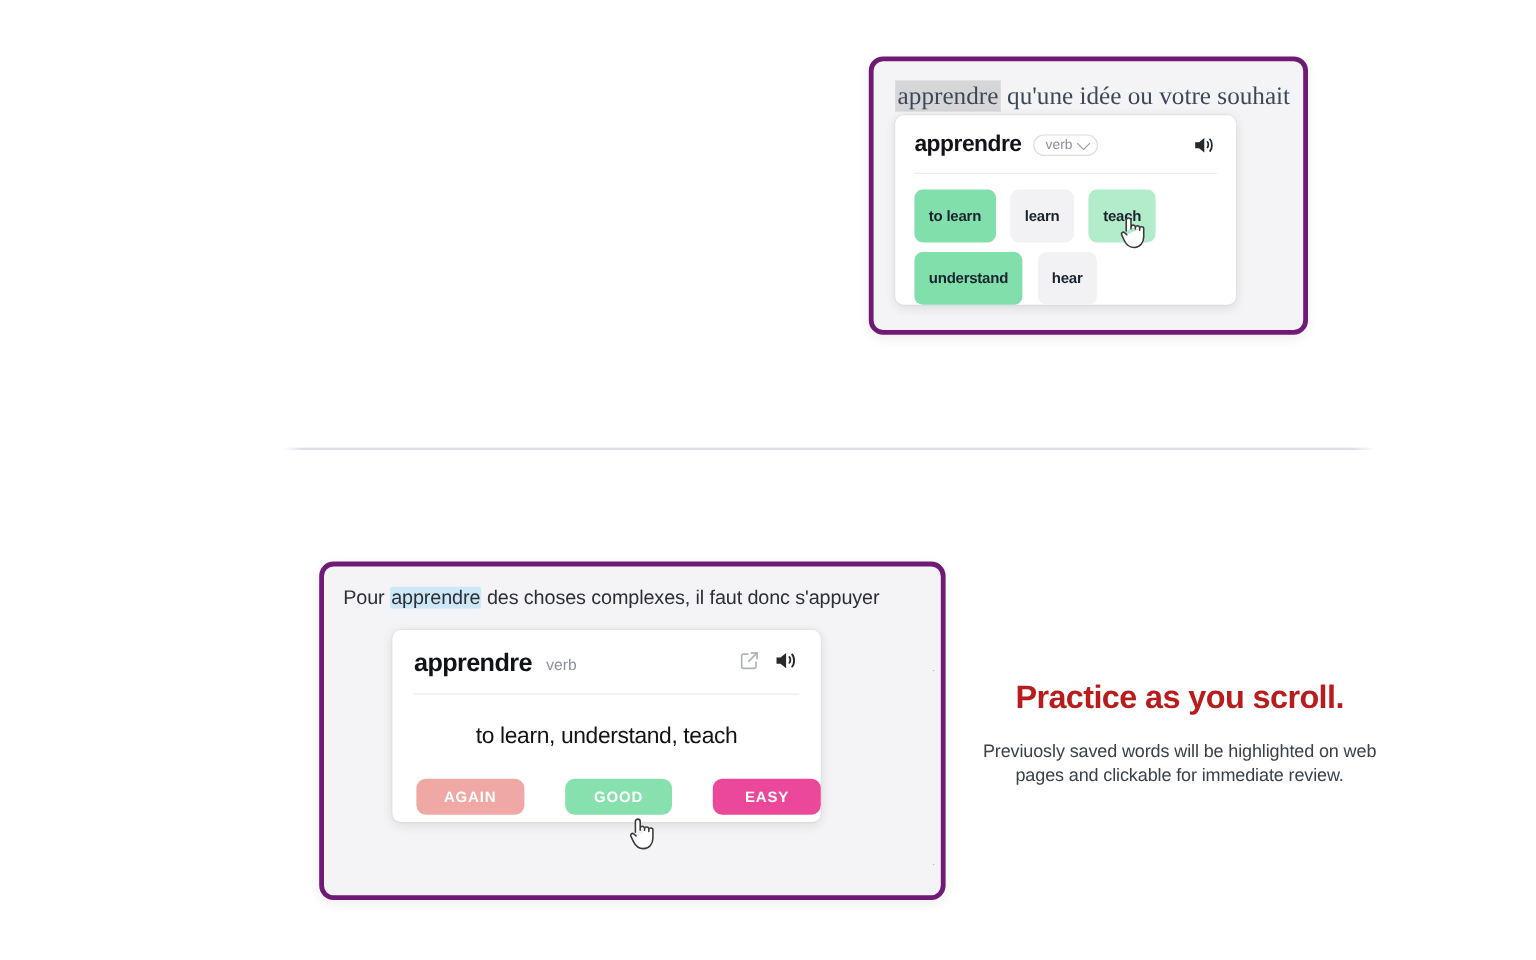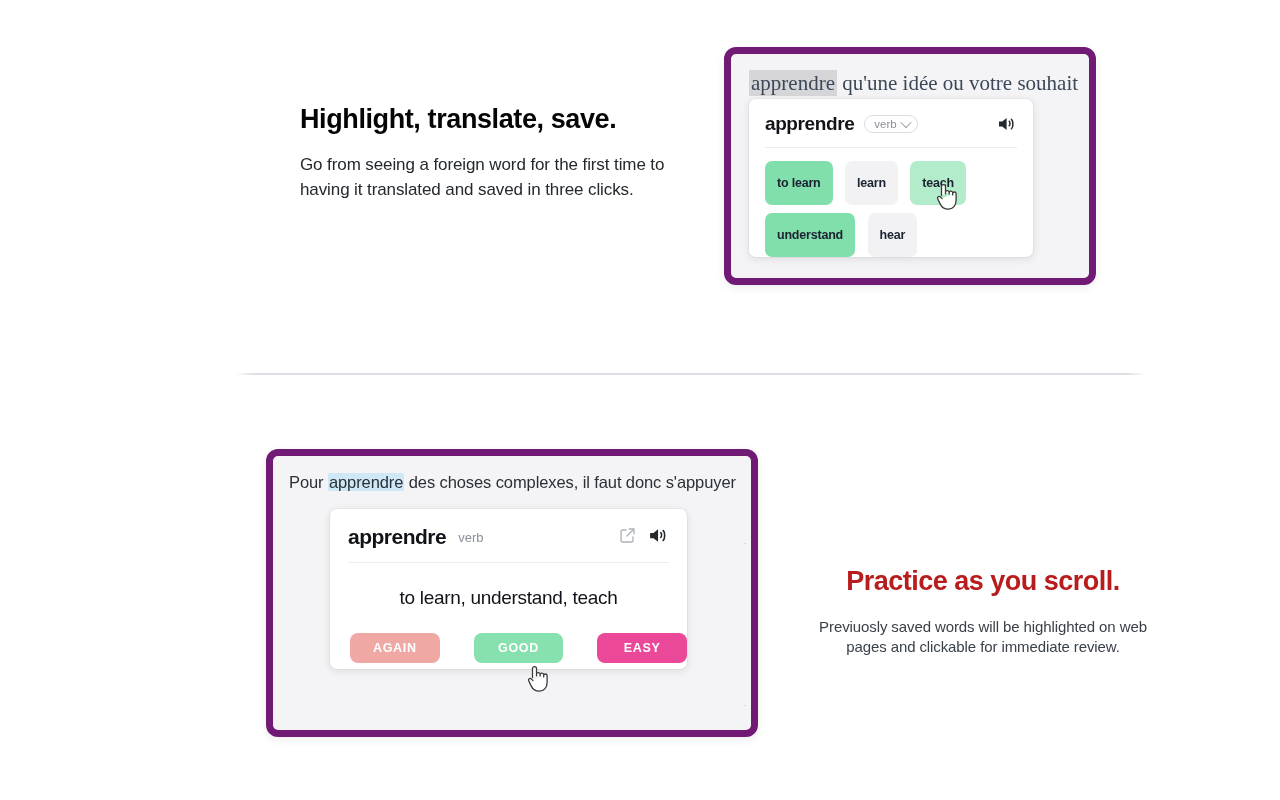--- a/index.html
+++ b/index.html
@@ -21,21 +21,21 @@
   }
   .subcopy {
     font-size: 17px; color: #24292e; line-height: 1.47;
     margin: 0; letter-spacing: -0.1px;
   }
 
   
   .shot-outer {
     position: absolute;
     background: #f4f4f6;
-    border: 7px solid #701a75;
+    border: 4px solid #701a75;
     border-radius: 12px;
     box-shadow: 0 3px 10px rgba(20,20,40,0.07);
     overflow: hidden;
   }
   .shot1 { left: 724px; top: 47px; width: 358px; height: 224px; }
 
   
   .bgtext-serif {
     position: absolute; left: 18px; top: 17px;
     font-family: "Liberation Serif", serif;
@@ -84,21 +84,21 @@
     background: linear-gradient(to right,
       rgba(222,224,229,0) 0px,
       rgba(222,224,229,0) 236px,
       rgba(222,224,229,1) 252px,
       rgba(222,224,229,1) 1128px,
       rgba(222,224,229,0) 1146px,
       rgba(222,224,229,0) 1280px);
   }
 
   
-  .shot2 { left: 266px; top: 449px; width: 478px; height: 274px; }
+  .shot2 { left: 266px; top: 468px; width: 478px; height: 274px; padding-left: 36px; }
   .bgtext-sans {
     position: absolute; left: 16px; top: 17px;
     font-size: 16.5px; color: #2b2f36; white-space: nowrap;
     letter-spacing: -0.1px;
   }
   .popup2 { left: 57px; top: 53px; width: 357px; height: 160px; }
   .edge-dot {
     position: absolute; right: 5px; font-size: 7px; color: #9aa0ab;
   }
 
@@ -128,24 +128,20 @@
   .subcopy2 { font-size: 15px; color: #3a4149; line-height: 1.3; margin: 0; letter-spacing: -0.1px; }
 
   
   .cursor { position: absolute; pointer-events: none; }
 </style>
 </head>
 <body>
 
 <div class="page">
 
-  <div class="sec1-copy">
-    <h2 class="headline">Highlight, translate, save.</h2>
-    <p class="subcopy">Go from seeing a foreign word for the first time to having it translated and saved in three clicks.</p>
-  </div>
 
   <div class="shot-outer shot1">
     <div class="bgtext-serif">
       <span class="hl-grey">apprendre</span><span> qu'une idée ou votre souhait</span>
     </div>
 
     <div class="popup popup1">
       <div class="pop-head">
         <span class="pop-word">apprendre</span>
         <span class="pos-pill">

